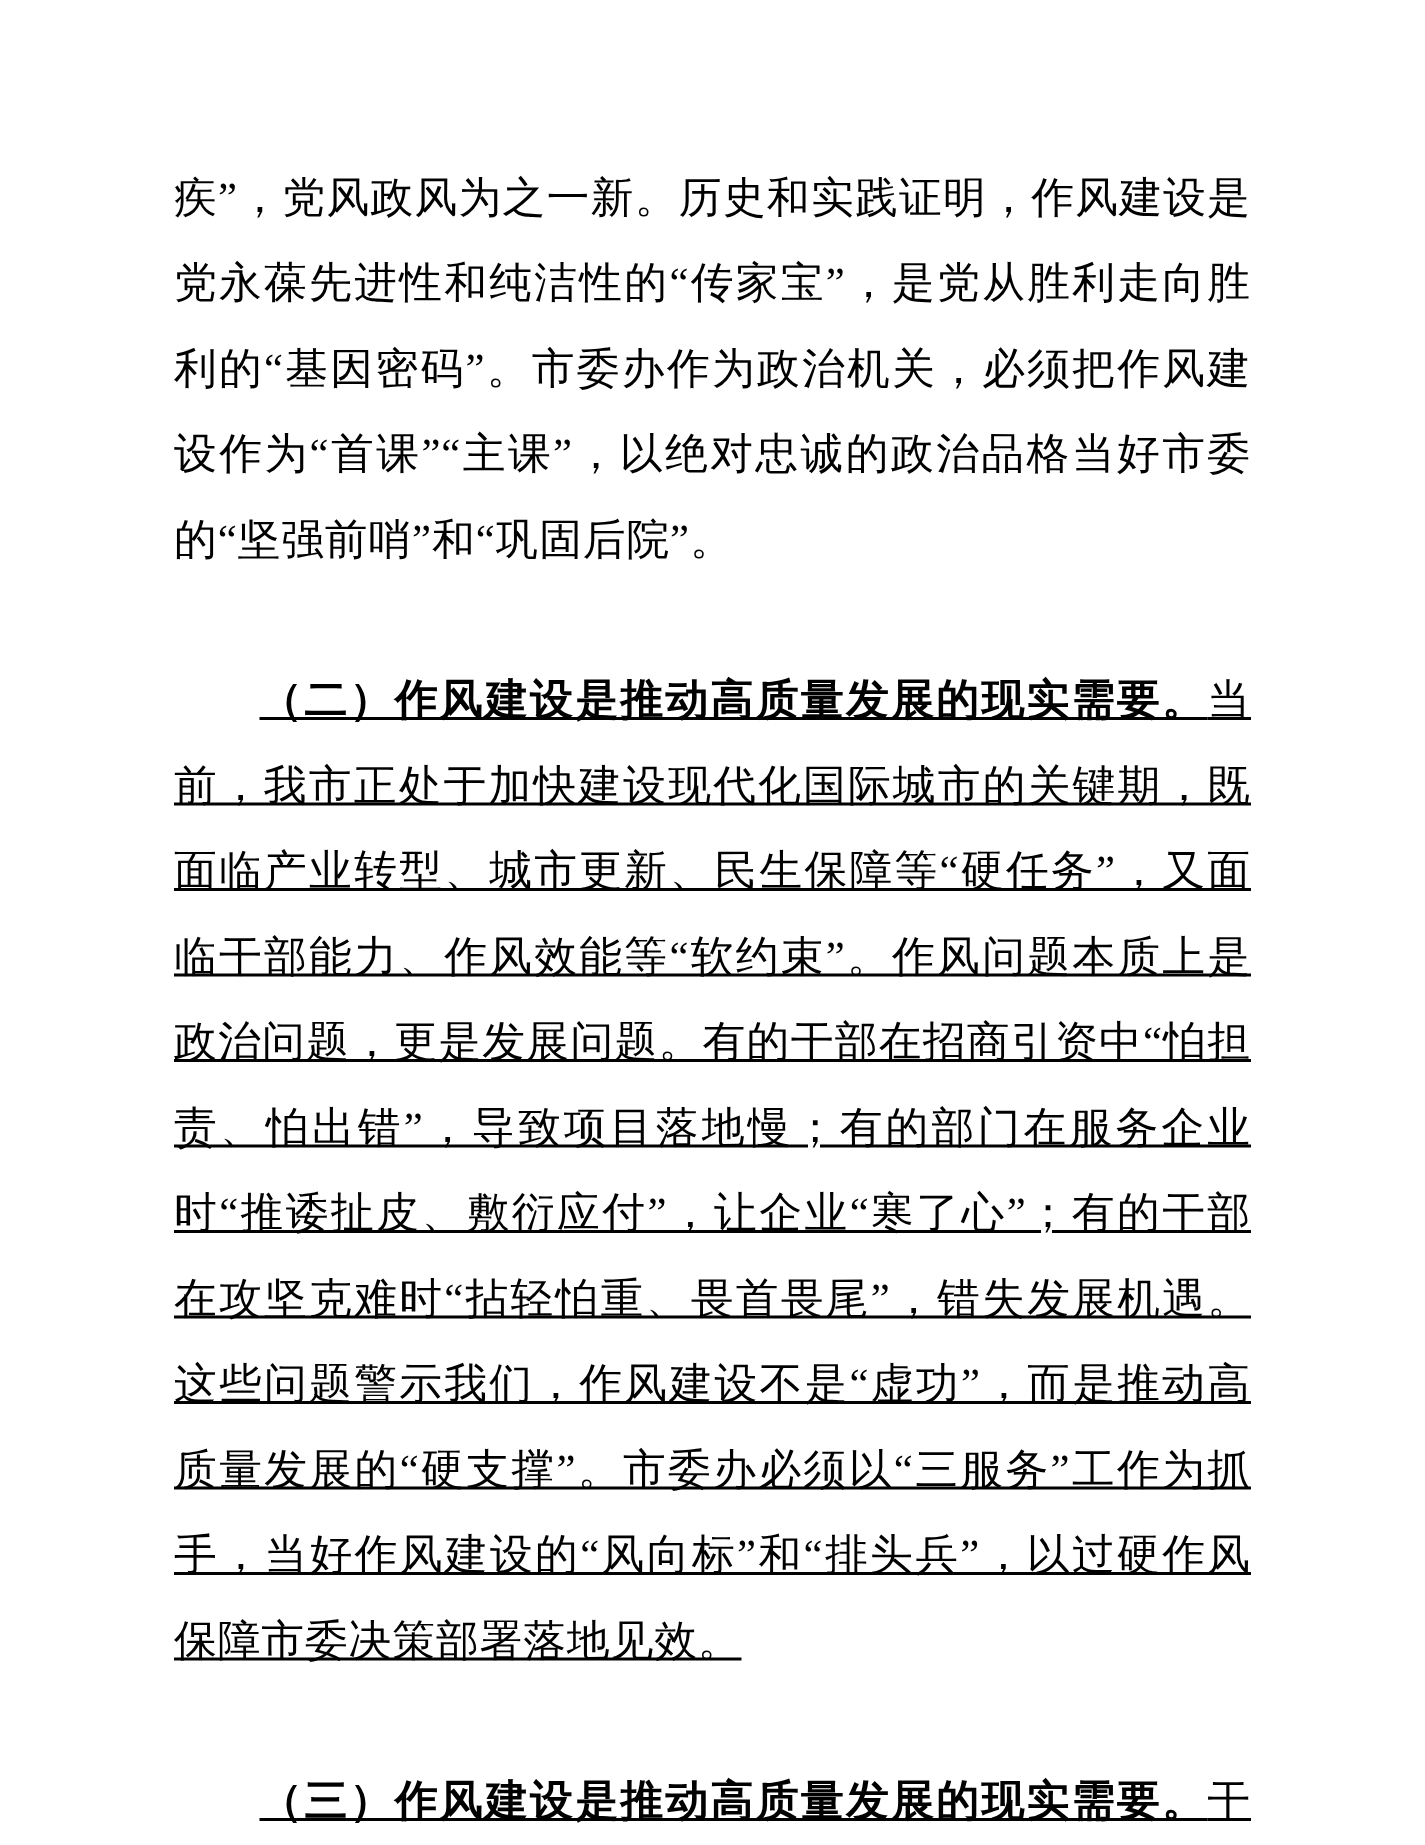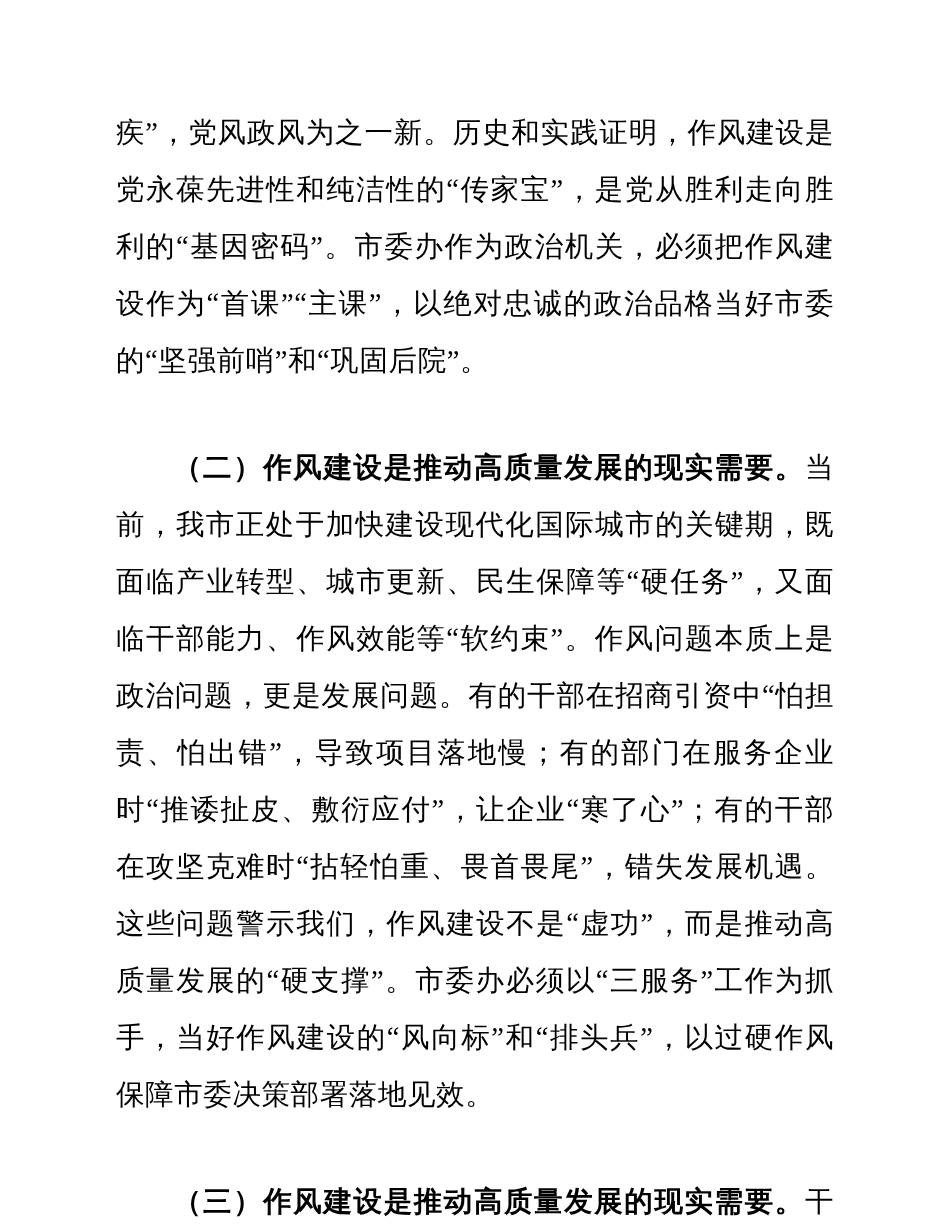--- a/index.html
+++ b/index.html
@@ -27,20 +27,21 @@
     text-align: justify;
     text-justify: inter-ideograph;
     letter-spacing: 0.6px;
   }
   .para {
     margin: 0;
     text-indent: 0;
   }
   .para.indent {
     text-indent: 2em;
+    text-decoration: underline;
   }
   .spacer {
     height: 50px;
   }
   .bold-lead {
     font-weight: bold;
   }
 </style>
 </head>
 <body>

